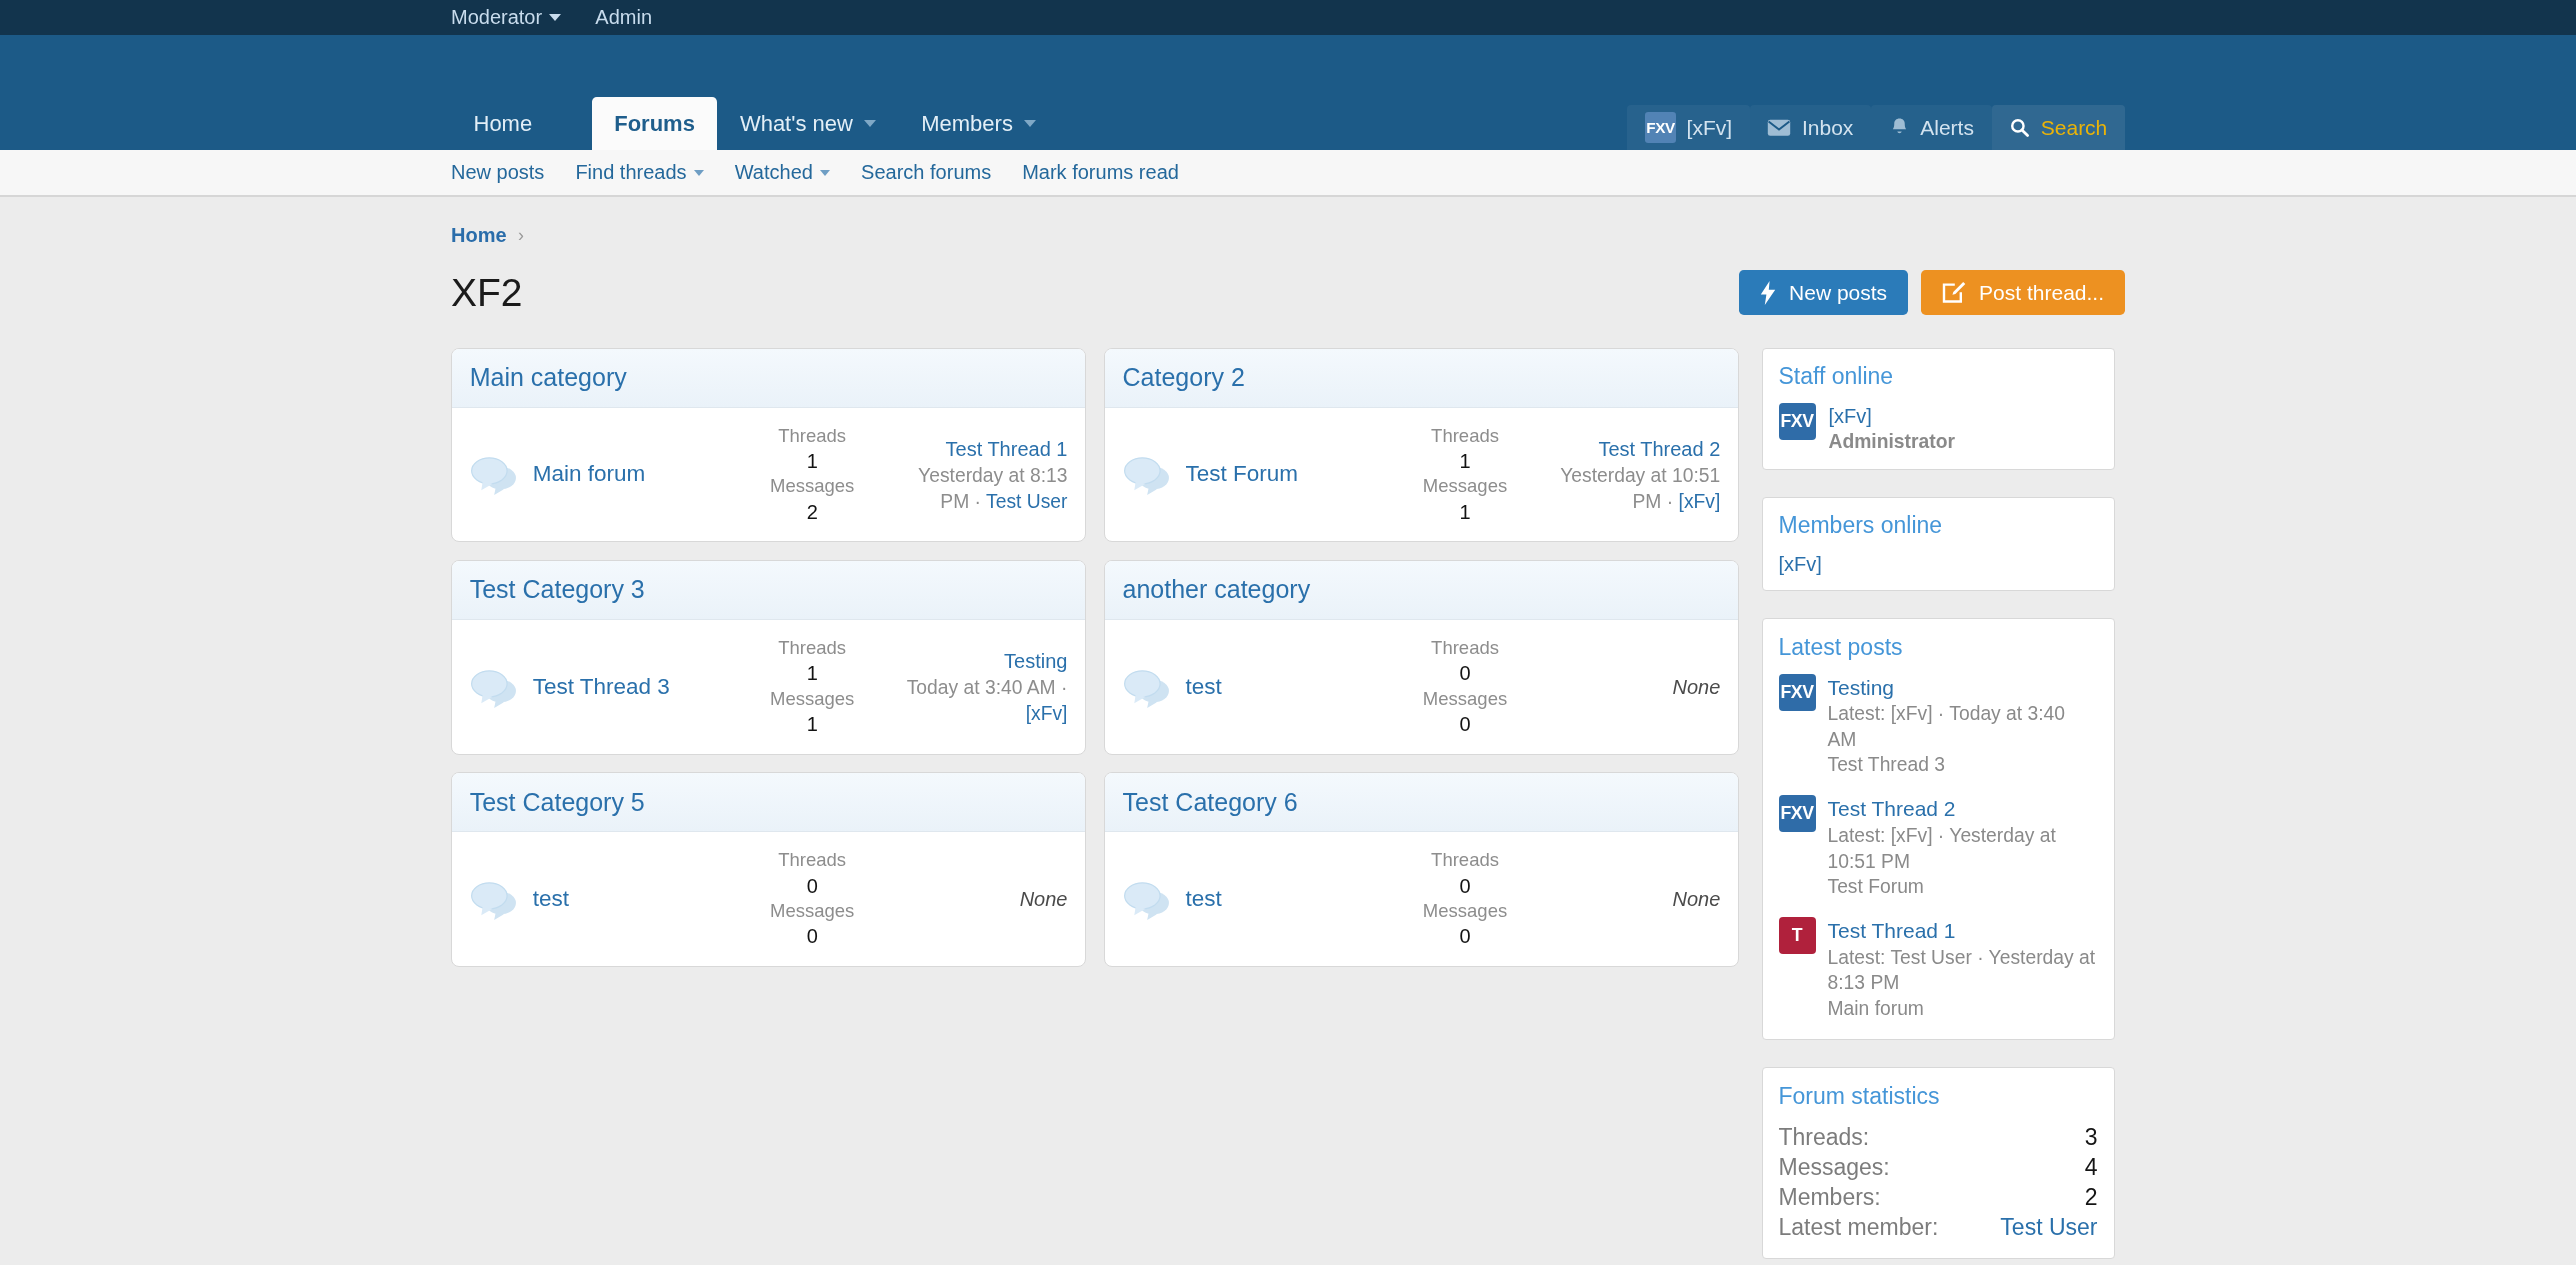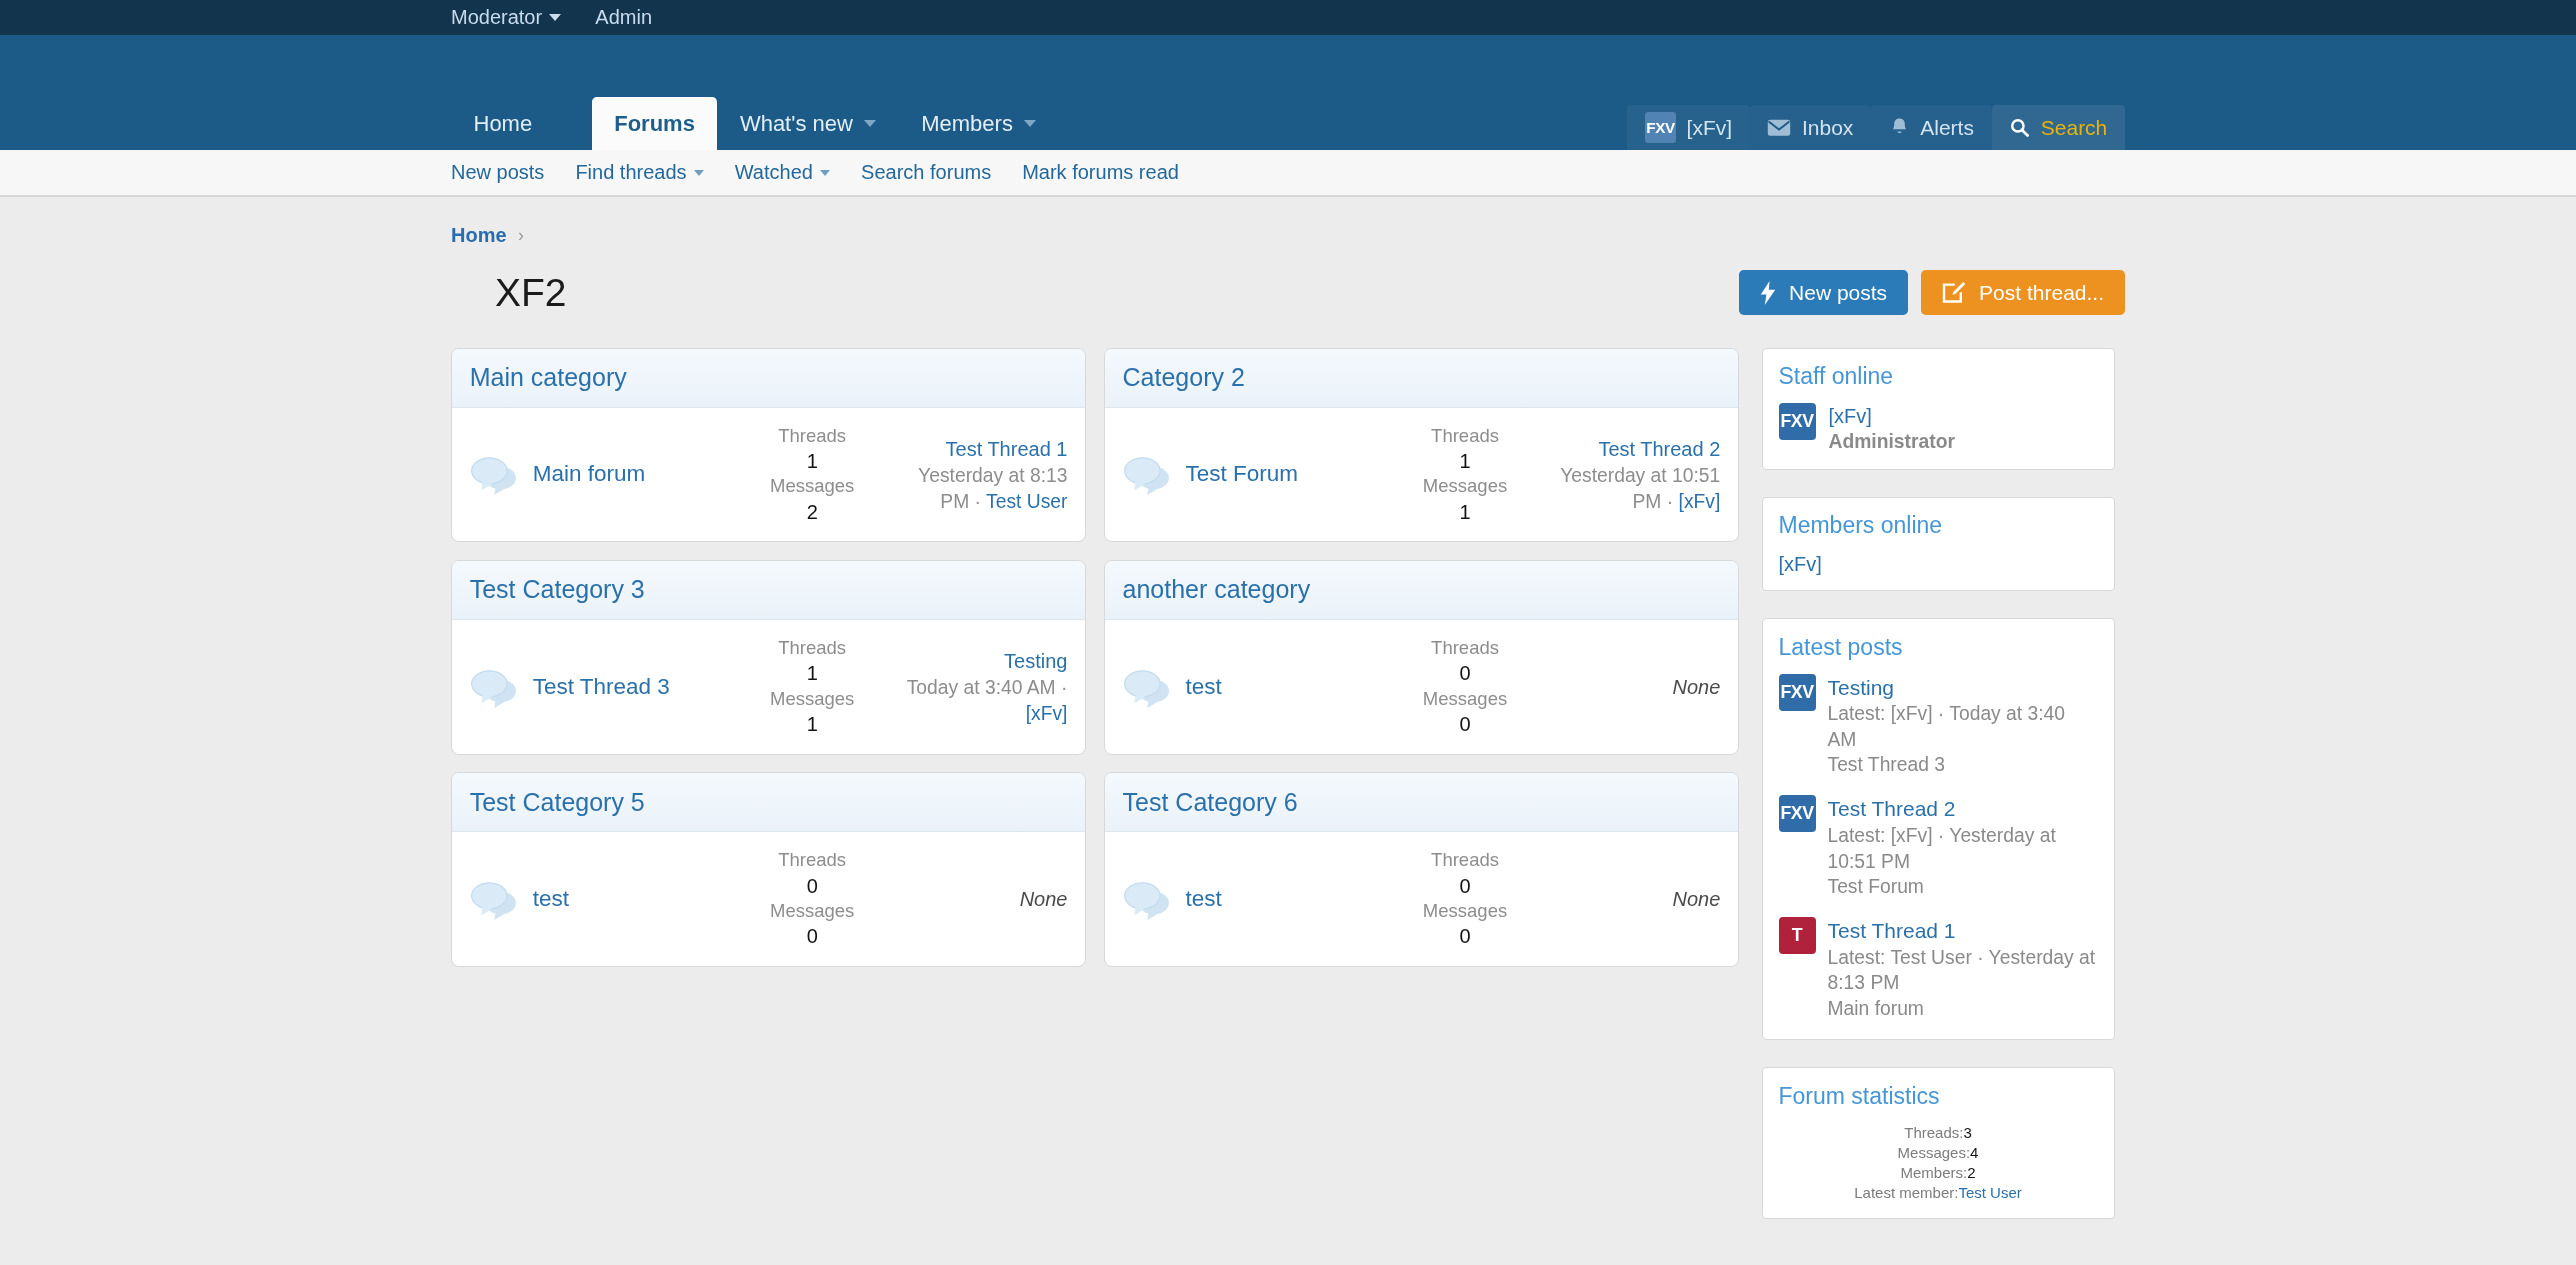--- a/index.html
+++ b/index.html
@@ -150,21 +150,20 @@
     align-items: center;
     justify-content: space-between;
     margin-top: 17.7px;
     min-height: 56px;
   }
   h1.page-title {
     font-size: 39px;
     font-weight: 400;
     color: #1b1b1b;
     line-height: 1;
-    margin-left: 44px;
   }
   .actions { display: flex; gap: 13px; align-items: center; }
   .btn {
     height: 45px;
     border-radius: 4.8px;
     display: flex;
     align-items: center;
     gap: 13px;
     padding: 0 21px;
     color: #fff;
@@ -278,22 +277,22 @@
   .staff-meta .rl { color: #8a8a8a; font-size: 19.3px; display: block; font-weight: bold; }
   .member-link { color: #2a70ab; font-size: 20px; }
 
   .post-row { display: flex; gap: 12px; margin-bottom: 17.7px; align-items: flex-start; }
   .post-row:last-child { margin-bottom: 3.2px; }
   .post-meta { line-height: 1.32; }
   .post-meta .pt { color: #2a70ab; font-size: 21px; display:block; }
   .post-meta .pm { color: #8a8a8a; font-size: 19.3px; display:block; }
 
   .stat-line {
-    display: flex; justify-content: center;
-    font-size: 15px; padding: 1.6px 0;
+    display: flex; justify-content: space-between;
+    font-size: 23px; padding: 1.6px 0;
   }
   .stat-line .k { color: #7c7c7c; }
   .stat-line .v { color: #151515; }
   .stat-line .v a { color: #2a70ab; }
 </style>
 </head>
 <body>
 
 <div class="topbar">
   <span class="tb-item">

